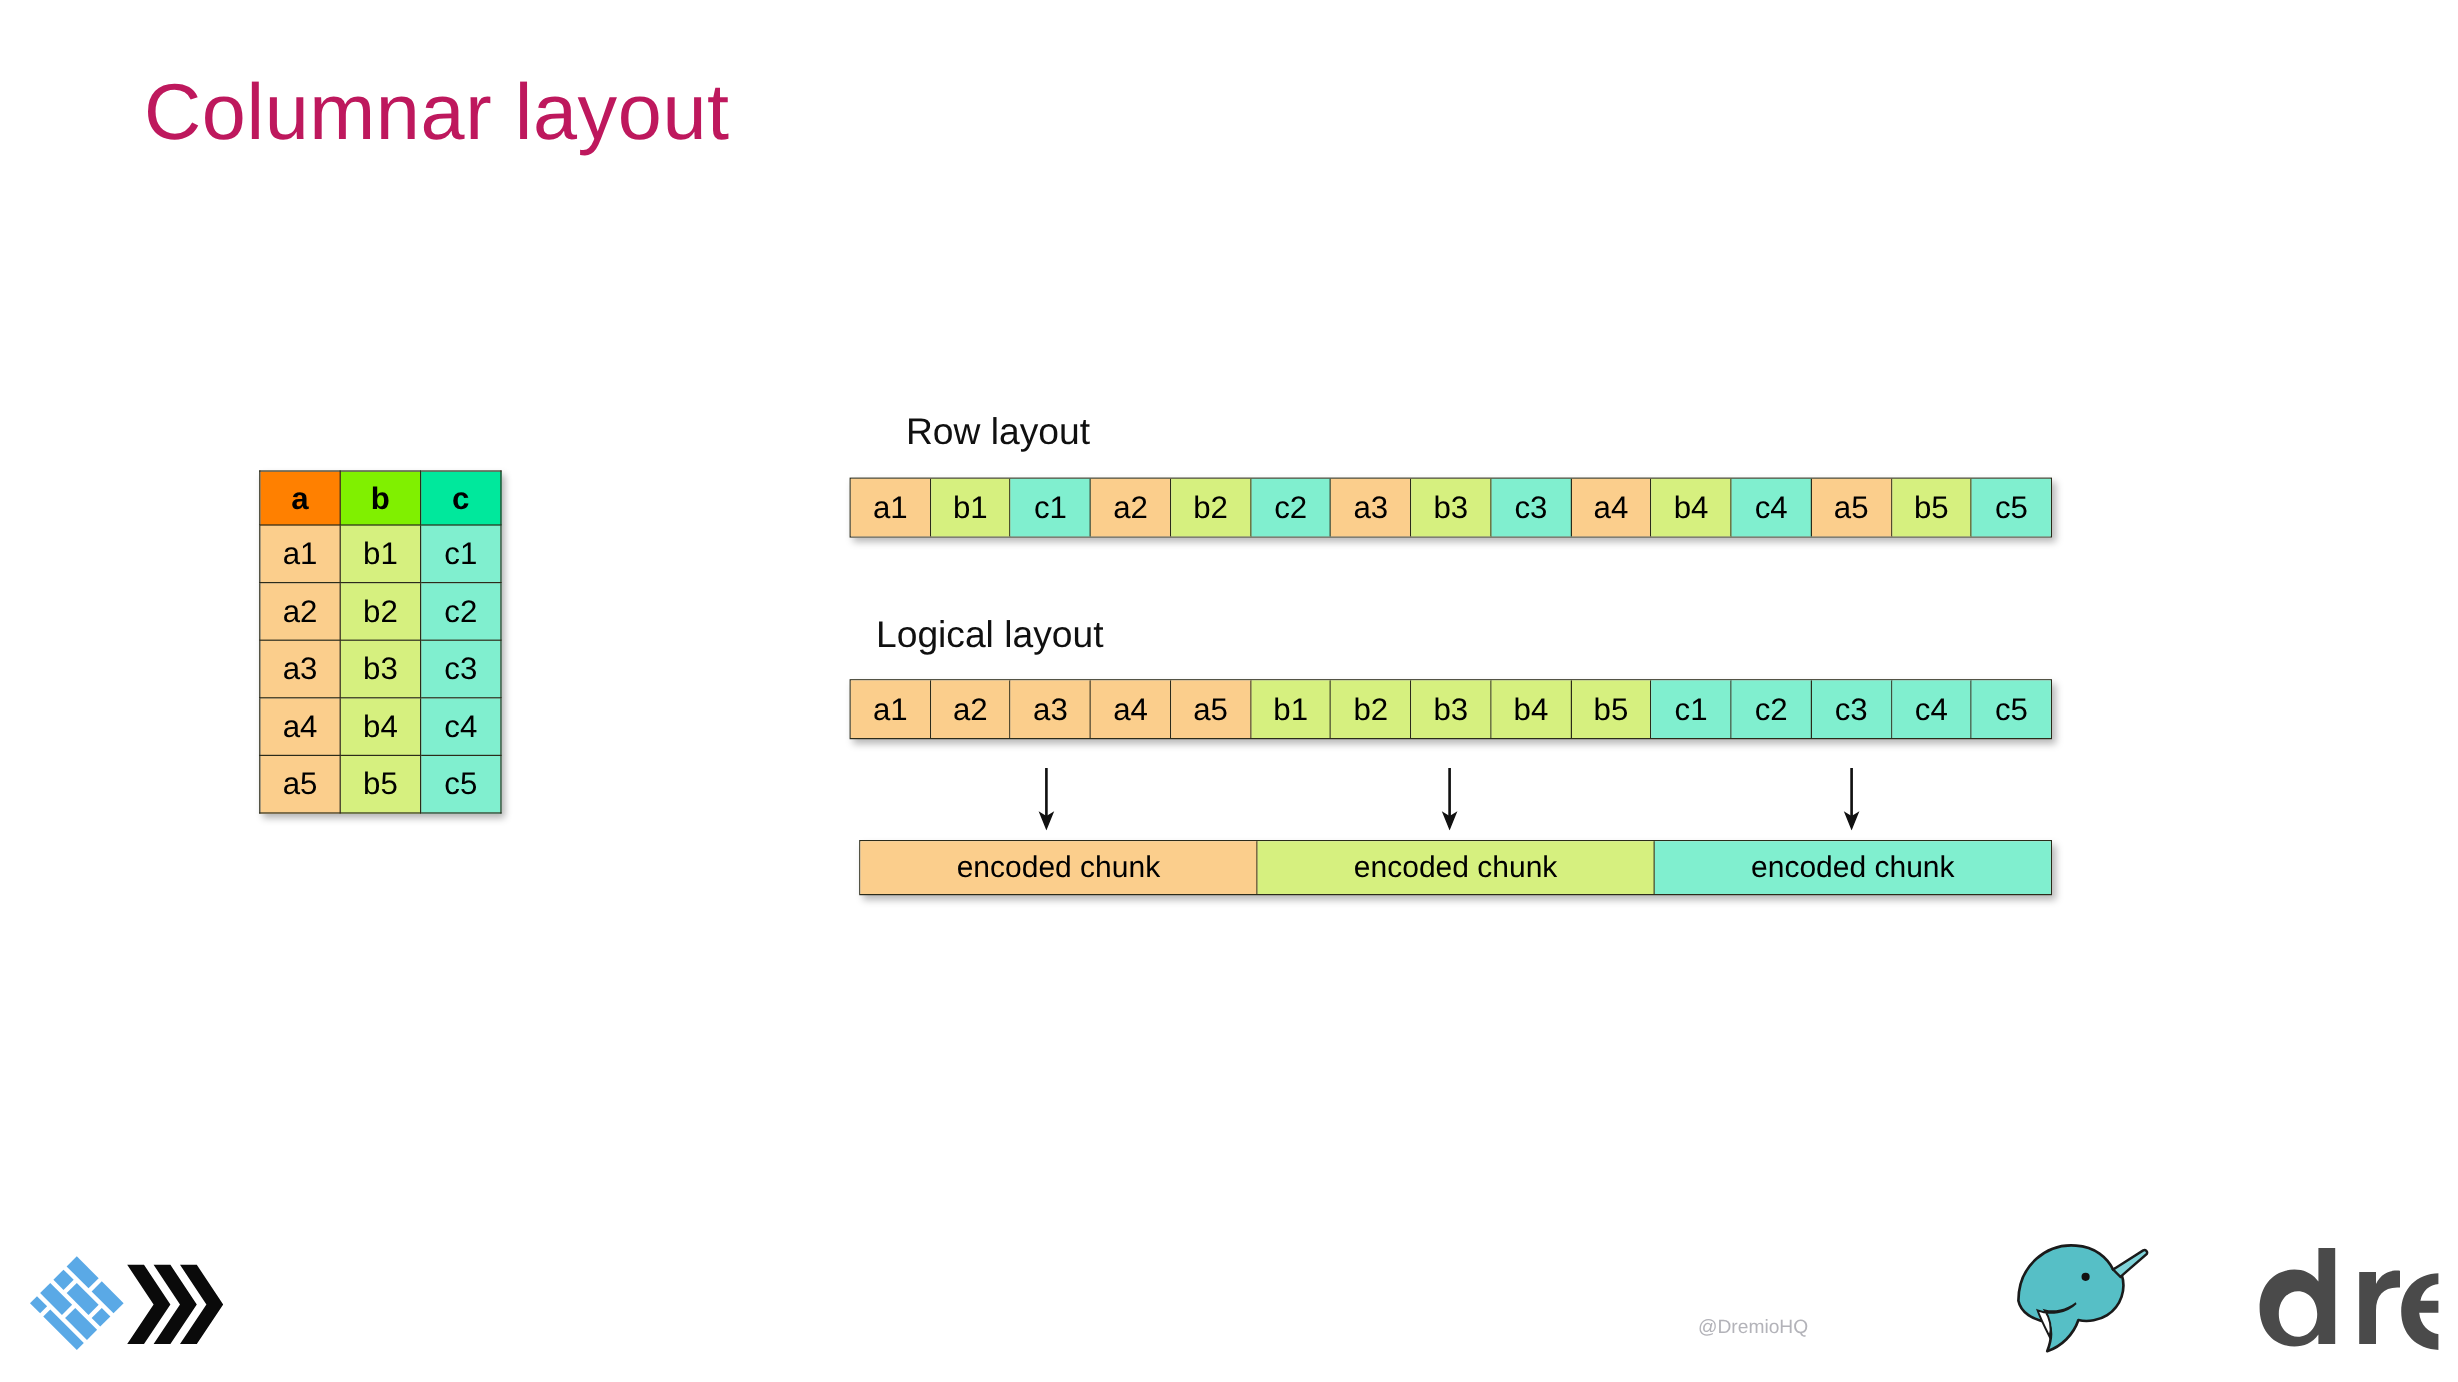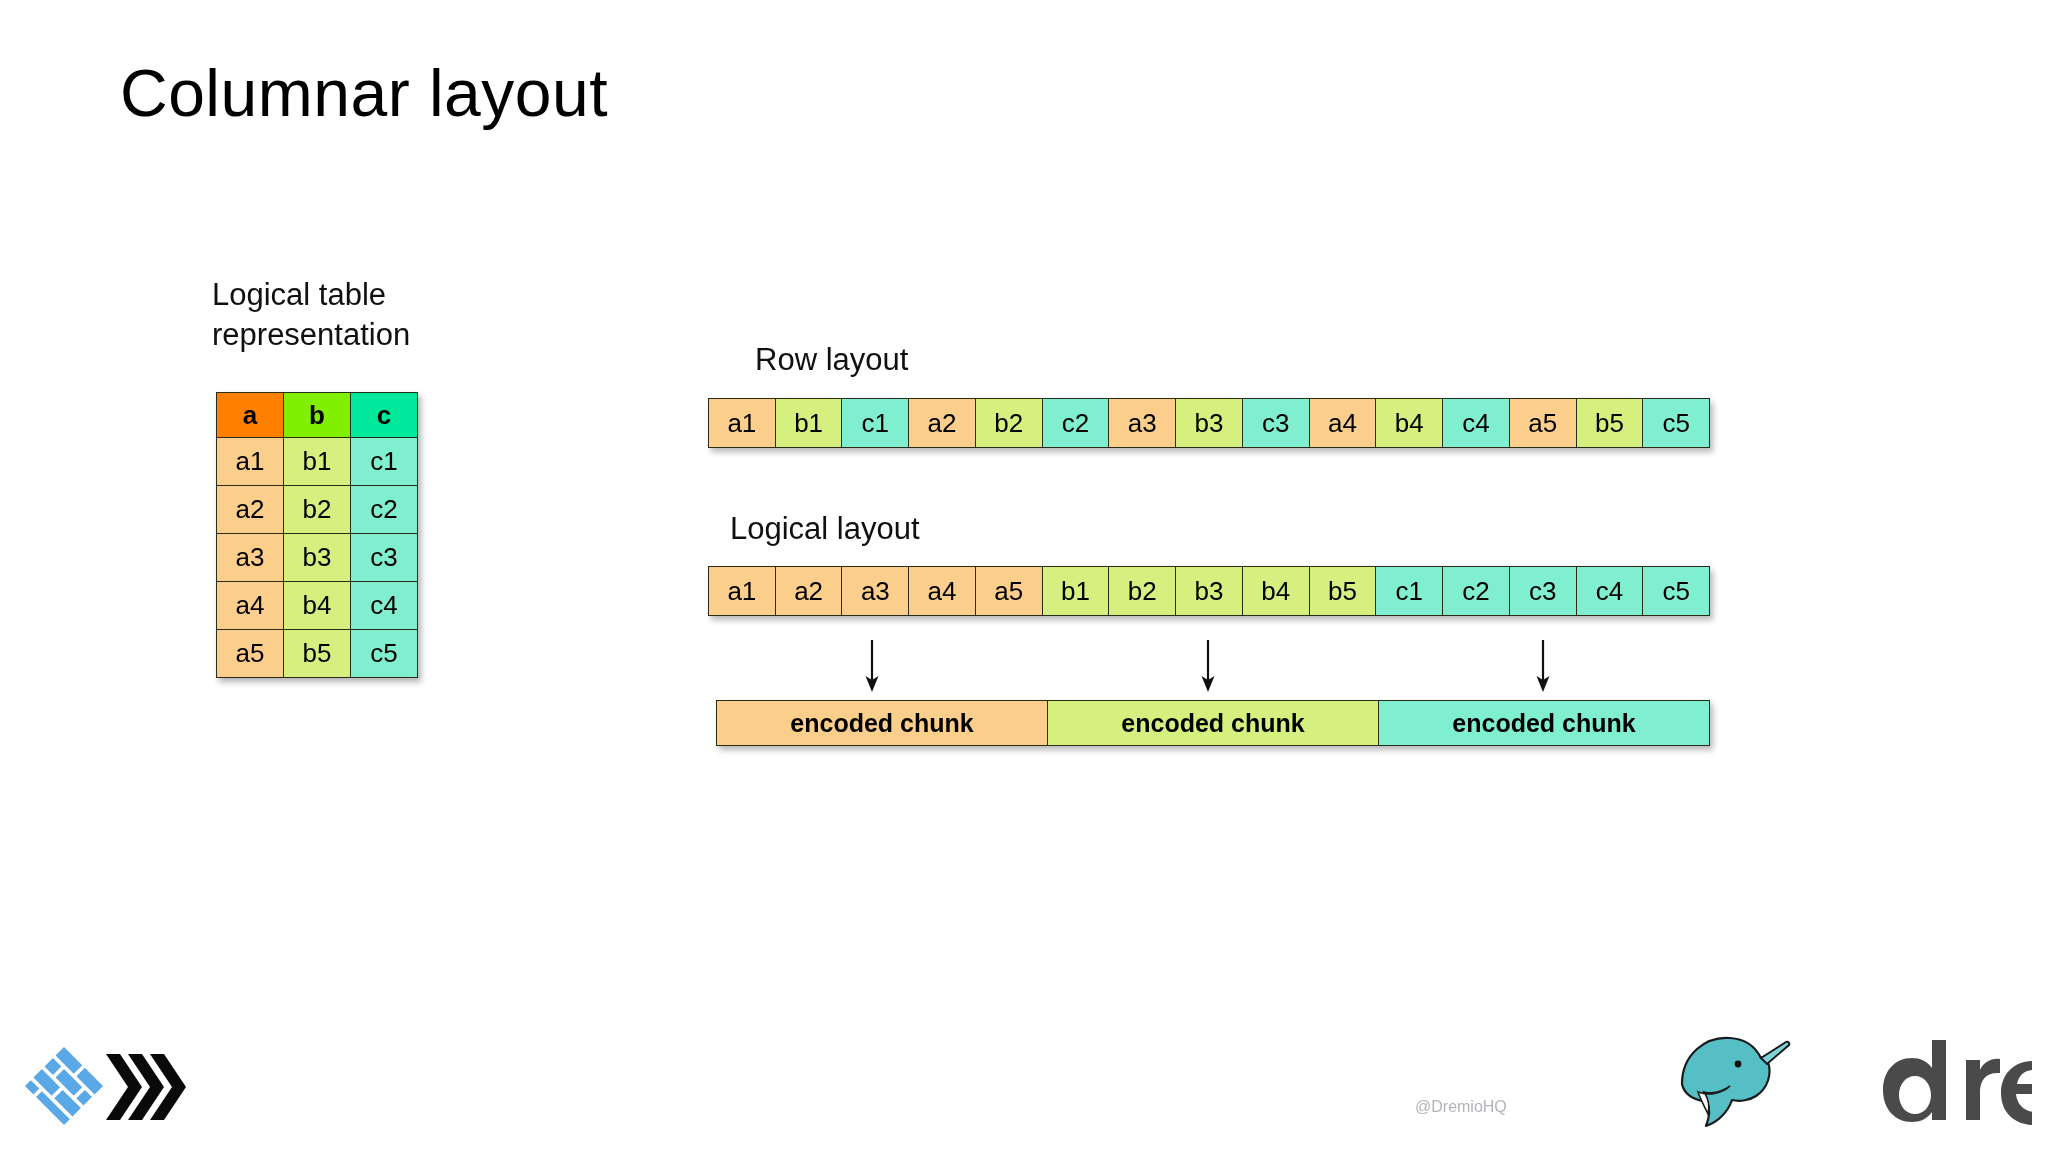--- a/index.html
+++ b/index.html
@@ -18,21 +18,21 @@
     overflow: hidden;
   }
 
   
   #slide-title {
     position: absolute;
     left: 120px;
     top: 55px;
     font-size: 66px;
     font-weight: 400;
-    color: #000000;
+    color: #be185d;
     letter-spacing: 0.5px;
     white-space: nowrap;
   }
 
   
   .section-label {
     position: absolute;
     font-size: 31px;
     color: #101010;
     white-space: nowrap;
@@ -122,21 +122,20 @@
   }
   .chunk-cell {
     flex: 1 1 0;
     border-right: 1.5px solid #2b2b1a;
     display: flex;
     align-items: center;
     justify-content: center;
     font-size: 25px;
     color: #000;
     box-sizing: border-box;
-    font-weight: bold;
   }
   .chunk-cell:last-child { border-right: none; }
 
   
   #parquet-logo {
     position: absolute;
     left: 18px;
     top: 1040px;
     width: 92px;
     height: 92px;
@@ -172,24 +171,20 @@
     height: 118px;
   }
 </style>
 </head>
 <body>
 
 <div id="slide">
 
   <div id="slide-title">Columnar layout</div>
 
-  <div id="logical-label" class="section-label">
-    <div>Logical table</div>
-    <div>representation</div>
-  </div>
 
   <table id="logical-table">
     <tbody>
       <tr class="head">
         <td class="c-a-head">a</td>
         <td class="c-b-head">b</td>
         <td class="c-c-head">c</td>
       </tr>
       <tr>
         <td class="c-a-body">a1</td>

